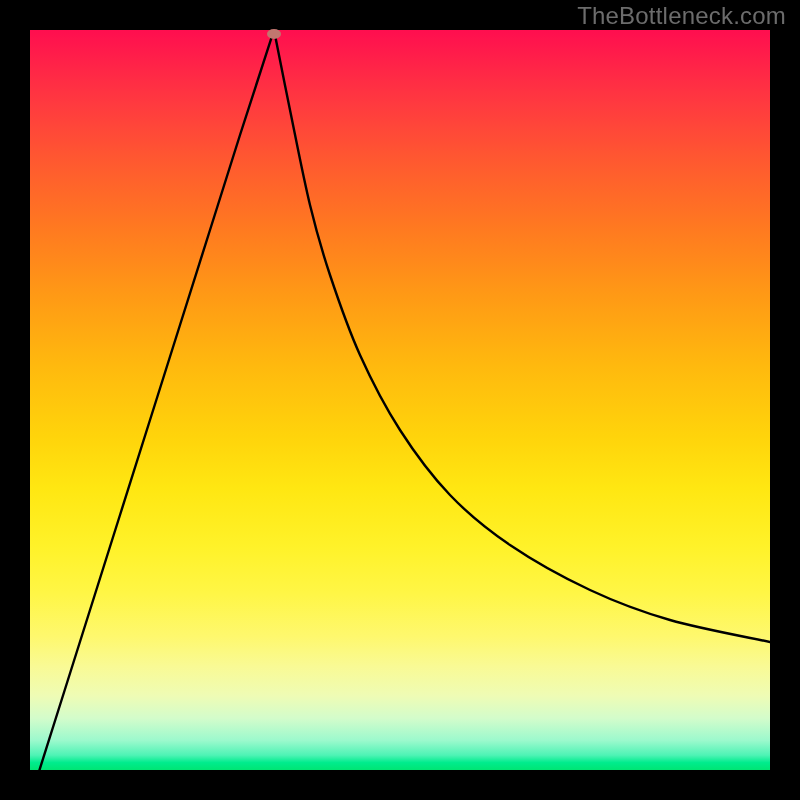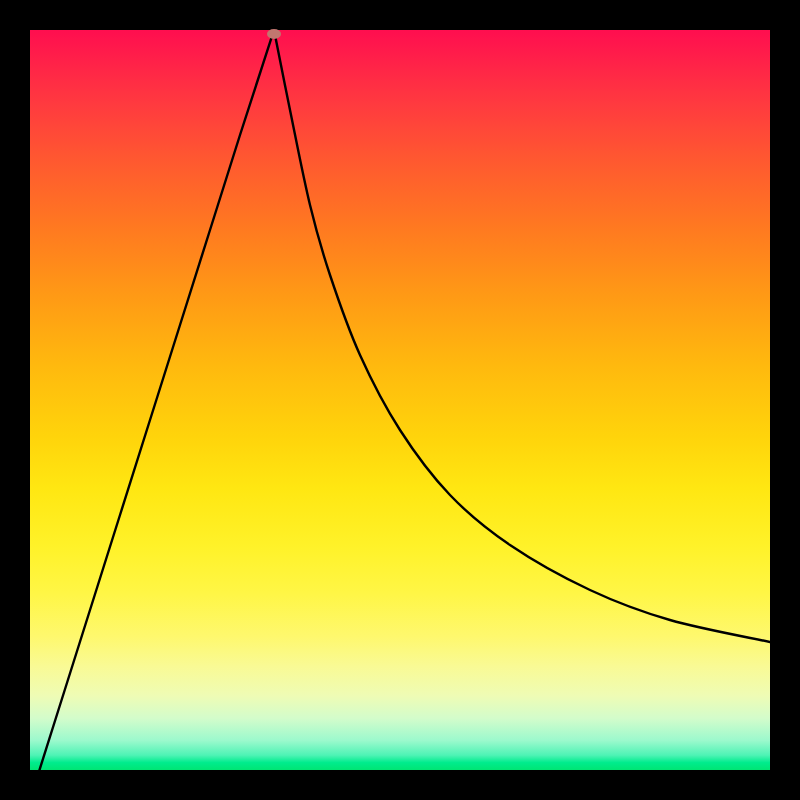--- a/index.html
+++ b/index.html
@@ -84,20 +84,21 @@
     height: 10px;
     border-radius: 50%;
     background: #c1766f;
     transform: translate(-50%, -50%);
   }
 </style>
 </head>
 <body>
 
 <div class="outer-frame">
+  <div class="watermark">TheBottleneck.com</div>
 
   <div class="plot-area">
     <div class="gradient-bg"></div>
 
     <svg class="svg-curve" viewBox="0 0 740 740" preserveAspectRatio="none">
       <path class="curve-path" id="left-branch-path" d="M0 770 L30 675 L60 580 L90 485 L120 390 L150 295 L180 200 L210 105 L244 0"></path>
       <path class="curve-path" id="right-branch-path" d="M244 0 C 246.66666666666666 13.333333333333334, 254 50.83333333333333, 260 80 C 266 109.16666666666667, 273.3333333333333 147.5, 280 175 C 286.6666666666667 202.5, 291.6666666666667 220, 300 245 C 308.3333333333333 270, 318.3333333333333 299.1666666666667, 330 325 C 341.6666666666667 350.8333333333333, 355 376.6666666666667, 370 400 C 385 423.3333333333333, 401.6666666666667 445.8333333333333, 420 465 C 438.3333333333333 484.1666666666667, 456.6666666666667 499.1666666666667, 480 515 C 503.3333333333333 530.8333333333334, 533.3333333333334 547.5, 560 560 C 586.6666666666666 572.5, 610 581.3333333333334, 640 590 C 670 598.6666666666666, 723.3333333333334 608.3333333333334, 740 612"></path>
     </svg>
 
     <div class="dot" id="notch-dot" style="left: 244px; top: 4px;"></div>

